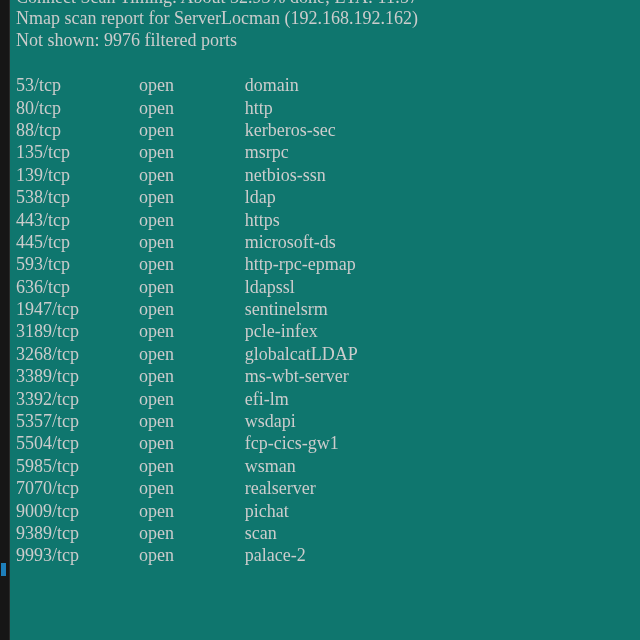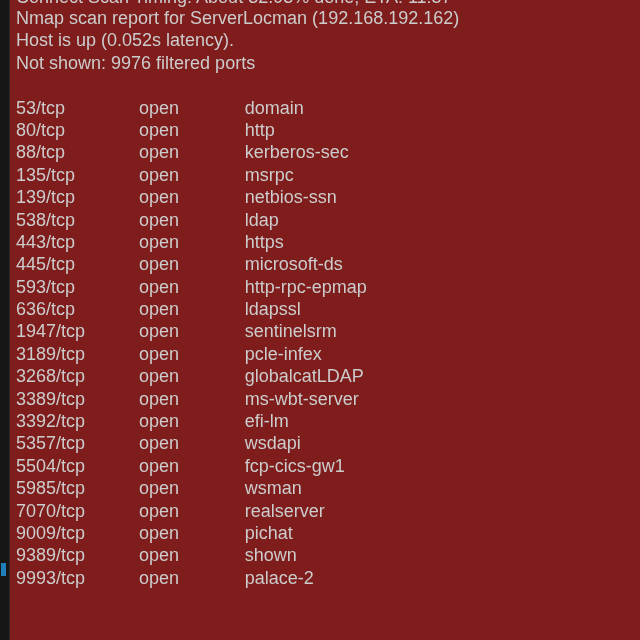--- a/index.html
+++ b/index.html
@@ -5,23 +5,23 @@
 <style>
   html, body {
     margin: 0;
     padding: 0;
     background: #0c0c0c;
   }
   #terminal {
     position: relative;
     width: 640px;
     height: 640px;
-    background: #7f1d1d;
+    background: #0f766e;
     overflow: hidden;
-    font-family: Liberation Sans, sans-serif;
+    font-family: Liberation Serif, serif;
     font-size: 18px;
     line-height: 22.4px;
     color: #cccccc;
     -webkit-font-smoothing: antialiased;
   }
 
   
   .gutter {
     position: absolute;
     left: 0;
@@ -92,21 +92,20 @@
   </div>
 
   <div class="screen">
 
     <div class="line clipped">Connect Scan Timing: About 32.93% done; ETA: 11:57</div>
 
     <div class="body-lines">
 
       <div class="row">Nmap scan report for ServerLocman (192.168.192.162)</div>
 
-      <div class="row">Host is up (0.052s latency).</div>
 
       <div class="row">Not shown: 9976 filtered ports</div>
 
       <div class="row">
         
       </div>
 
       <div id="port-rows">
           <div class="row"><span class="col-port">53/tcp</span><span class="col-state">open</span><span class="col-service">domain</span></div>
           <div class="row"><span class="col-port">80/tcp</span><span class="col-state">open</span><span class="col-service">http</span></div>
@@ -121,19 +120,19 @@
           <div class="row"><span class="col-port">1947/tcp</span><span class="col-state">open</span><span class="col-service">sentinelsrm</span></div>
           <div class="row"><span class="col-port">3189/tcp</span><span class="col-state">open</span><span class="col-service">pcle-infex</span></div>
           <div class="row"><span class="col-port">3268/tcp</span><span class="col-state">open</span><span class="col-service">globalcatLDAP</span></div>
           <div class="row"><span class="col-port">3389/tcp</span><span class="col-state">open</span><span class="col-service">ms-wbt-server</span></div>
           <div class="row"><span class="col-port">3392/tcp</span><span class="col-state">open</span><span class="col-service">efi-lm</span></div>
           <div class="row"><span class="col-port">5357/tcp</span><span class="col-state">open</span><span class="col-service">wsdapi</span></div>
           <div class="row"><span class="col-port">5504/tcp</span><span class="col-state">open</span><span class="col-service">fcp-cics-gw1</span></div>
           <div class="row"><span class="col-port">5985/tcp</span><span class="col-state">open</span><span class="col-service">wsman</span></div>
           <div class="row"><span class="col-port">7070/tcp</span><span class="col-state">open</span><span class="col-service">realserver</span></div>
           <div class="row"><span class="col-port">9009/tcp</span><span class="col-state">open</span><span class="col-service">pichat</span></div>
-          <div class="row"><span class="col-port">9389/tcp</span><span class="col-state">open</span><span class="col-service">shown</span></div>
+          <div class="row"><span class="col-port">9389/tcp</span><span class="col-state">open</span><span class="col-service">scan</span></div>
           <div class="row"><span class="col-port">9993/tcp</span><span class="col-state">open</span><span class="col-service">palace-2</span></div>
         </div>
 
     </div>
   </div>
 </div>
 
 </body></html>

